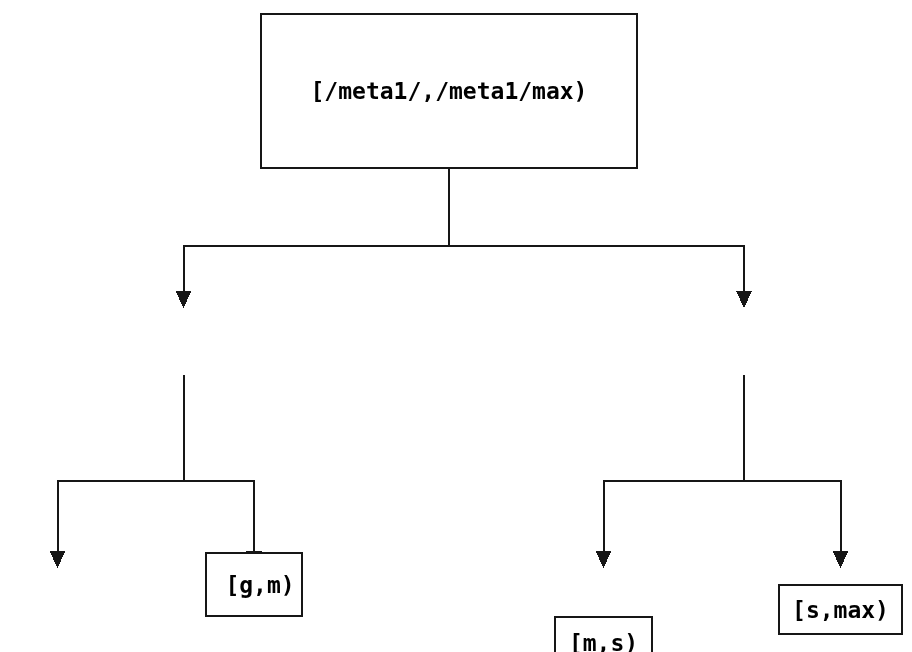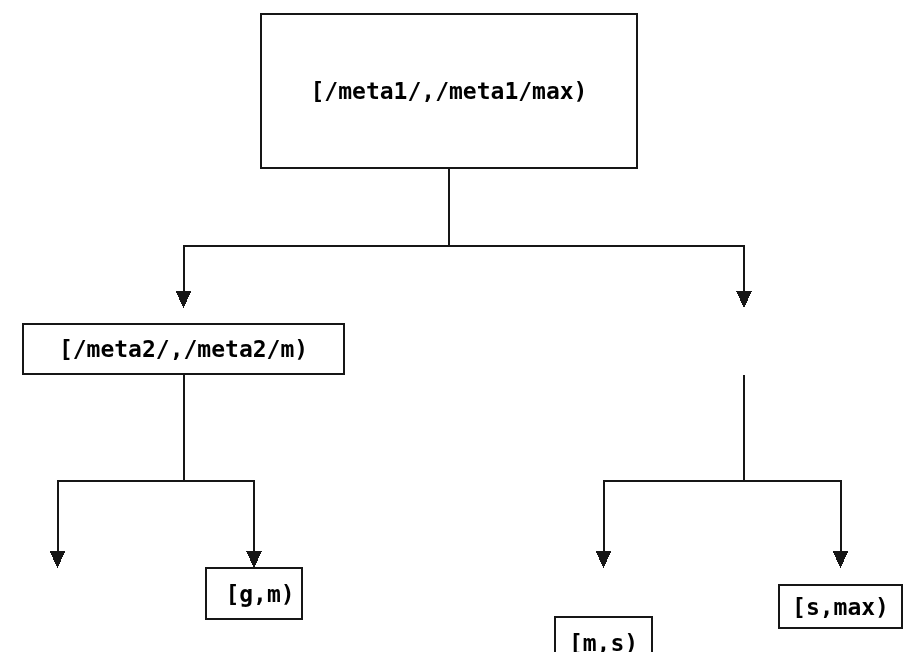--- a/index.html
+++ b/index.html
@@ -33,23 +33,23 @@
     color: #000000;
     font-size: 23px;
     white-space: nowrap;
     letter-spacing: 0;
     font-weight: bold;
   }
   .node-root  { left: 260px; top:  13px; width: 378px; height: 156px; }
   .node-2l    { left:  22px; top: 323px; width: 323px; height:  52px; }
   .node-2r    { left: 583px; top: 324px; width: 322px; height:  51px; }
   .node-3a    { left:   8px; top: 584px; width:  99px; height:  53px; }
-  .node-3b    { left: 205px; top: 567px; width:  98px; height:  53px; padding-left: 12px; }
+  .node-3b    { left: 205px; top: 552px; width:  98px; height:  65px; padding-left: 12px; }
   .node-3c    { left: 554px; top: 584px; width:  99px; height:  53px; margin-top: 32px; }
-  .node-3d    { left: 778px; top: 584px; width: 125px; height:  45px; }
+  .node-3d    { left: 778px; top: 584px; width: 125px; height:  51px; }
   line { stroke: #161616; stroke-width: 2; }
   polygon { fill: #161616; }
 </style>
 </head>
 <body>
 
 <div class="canvas">
 
   <svg class="edges" viewBox="0 0 912 652" xmlns="http://www.w3.org/2000/svg" shape-rendering="crispEdges">
 
@@ -72,23 +72,20 @@
     <line x1="603.5" y1="480" x2="603.5" y2="551"></line>
     <line x1="840.5" y1="480" x2="840.5" y2="551"></line>
     <polygon points="595.5,551 611.5,551 603.5,568"></polygon>
     <polygon points="832.5,551 848.5,551 840.5,568"></polygon>
   </svg>
 
   <div class="node node-root">
     <span>[/meta1/,/meta1/max)</span>
   </div>
 
-  <div class="node node-2l">
-    <span>[/meta2/,/meta2/m)</span>
-  </div>
 
 
 
   <div class="node node-3b">
     <span>[g,m)</span>
   </div>
 
   <div class="node node-3c">
     <span>[m,s)</span>
   </div>

